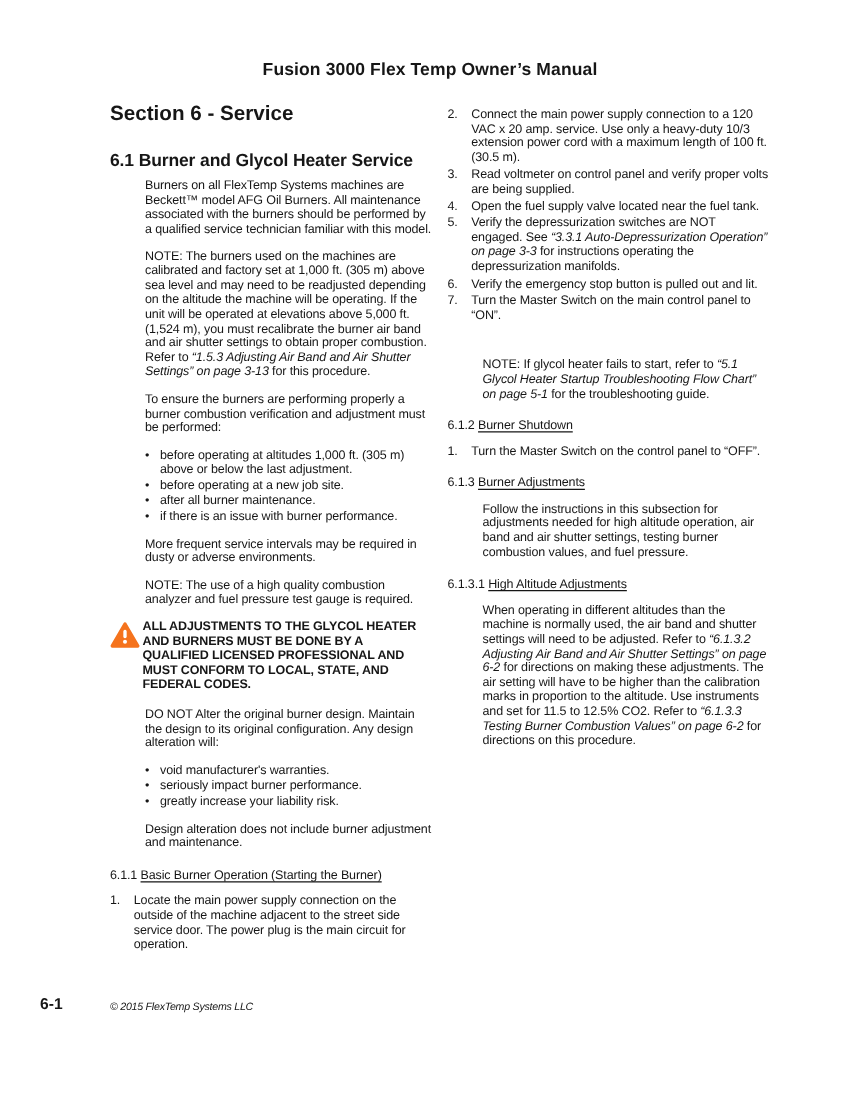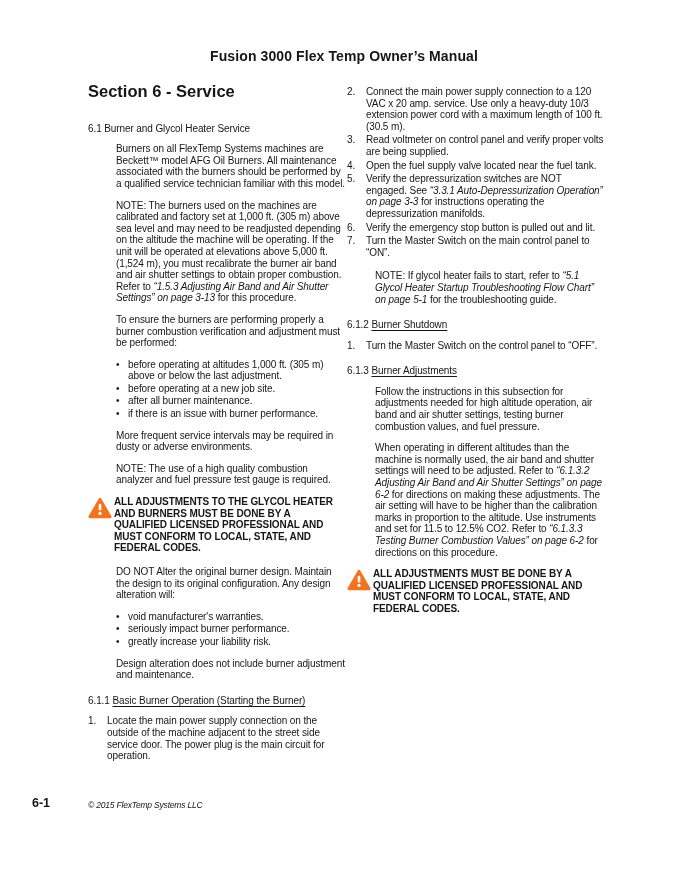--- a/index.html
+++ b/index.html
@@ -6,26 +6,26 @@
   body {
     width:688px; height:891px; background:#ffffff; position:relative;
     font-family:"Liberation Sans", sans-serif; color:#161616;
     -webkit-font-smoothing:antialiased; overflow:hidden;
   }
   .header { position:absolute; top:47px; left:0; width:688px; text-align:center; }
   .header-title { font-size:14px; font-weight:bold; letter-spacing:0.1px; }
 
   .content {
     position:absolute; top:86px; left:88px; width:528px;
-    display:flex; gap:2px;
+    display:flex; gap:13px;
   }
   .col { width:257px; flex:none; font-size:10px; line-height:11.6px; letter-spacing:-0.1px; }
 
   h1.section-title { font-size:16.5px; font-weight:bold; margin:0 0 25px 0; letter-spacing:0; }
-  h2.major-heading { font-size:10px; font-weight:normal; margin:0 0 9px 0; }
+  h2.major-heading { font-size:14px; font-weight:bold; margin:0 0 9px 0; }
   .sub-heading { font-size:10px; font-weight:normal; margin:14px 0 9px 0; }
   .sub-heading .hd-title { text-decoration:underline; text-underline-offset:1.5px; }
 
   .indent { margin-left:28px; }
   p { margin:0 0 10px 0; }
   .b { font-weight:normal; }
   .i { font-style:italic; }
 
   ul.bullets { list-style:none; margin:0 0 10px 0; padding:0; }
   ul.bullets li { display:flex; margin-bottom:1px; }
@@ -152,51 +152,42 @@
       <div class="num-item">
         <span class="num">6.</span>
         <span class="num-text"><span>Verify the emergency stop button is pulled out and lit.</span></span>
       </div>
       <div class="num-item">
         <span class="num">7.</span>
         <span class="num-text"><span>Turn the Master Switch on the main control panel to </span><span class="b">“ON”</span><span>.</span></span>
       </div>
     </div>
 
-    <div class="indent" style="margin-top:12px;">
+    <div class="indent" style="margin-top:28px;">
       <p><span class="b">NOTE: If glycol heater fails to start, refer to </span><span class="i">“5.1 Glycol Heater Startup Troubleshooting Flow Chart” on page 5-1 </span><span class="b">for the troubleshooting guide.</span></p>
     </div>
 
     <div class="sub-heading"><span>6.1.2</span> <span class="hd-title">Burner Shutdown</span></div>
 
     <div class="indent num-list">
       <div class="num-item">
         <span class="num">1.</span>
         <span class="num-text"><span>Turn the Master Switch on the control panel to </span><span class="b">“OFF”</span><span>.</span></span>
       </div>
     </div>
 
     <div class="sub-heading"><span>6.1.3</span> <span class="hd-title">Burner Adjustments</span></div>
 
     <div class="indent">
       <p>Follow the instructions in this subsection for adjustments needed for high altitude operation, air band and air shutter settings, testing burner combustion values, and fuel pressure.</p>
     </div>
 
+    <div class="sub-heading"><span>6.1.3.1</span> <span class="hd-title">High Altitude Adjustments</span></div>
 
     <div class="indent">
       <p><span>When operating in different altitudes than the machine is normally used, the air band and shutter settings will need to be adjusted. Refer to </span><span class="i">“6.1.3.2 Adjusting Air Band and Air Shutter Settings” on page 6-2 </span><span>for directions on making these adjustments. The air setting will have to be higher than the calibration marks in proportion to the altitude. Use instruments and set for 11.5 to 12.5% CO2. Refer to </span><span class="i">“6.1.3.3 Testing Burner Combustion Values” on page 6-2 </span><span>for directions on this procedure.</span></p>
     </div>
 
-    <div class="warning">
-      <span class="warn-icon">
-        <svg width="24" height="22" viewBox="0 0 26 23">
-          <path d="M13 2 L24 21 H2 Z" fill="#F5731D" stroke="#F5731D" stroke-width="3" stroke-linejoin="round"></path>
-          <rect x="11.55" y="7" width="2.9" height="7.3" rx="1.4" fill="#ffffff"></rect>
-          <circle cx="13" cy="17.4" r="1.75" fill="#ffffff"></circle>
-        </svg>
-      </span>
-      <p class="warn-text">ALL ADJUSTMENTS MUST BE DONE BY A QUALIFIED LICENSED PROFESSIONAL AND MUST CONFORM TO LOCAL, STATE, AND FEDERAL CODES.</p>
-    </div>
   </div>
 </div>
 
 <div class="footer-copy">© 2015 FlexTemp Systems LLC</div>
 <div class="footer-page">6-1</div>
 
 </body></html>

